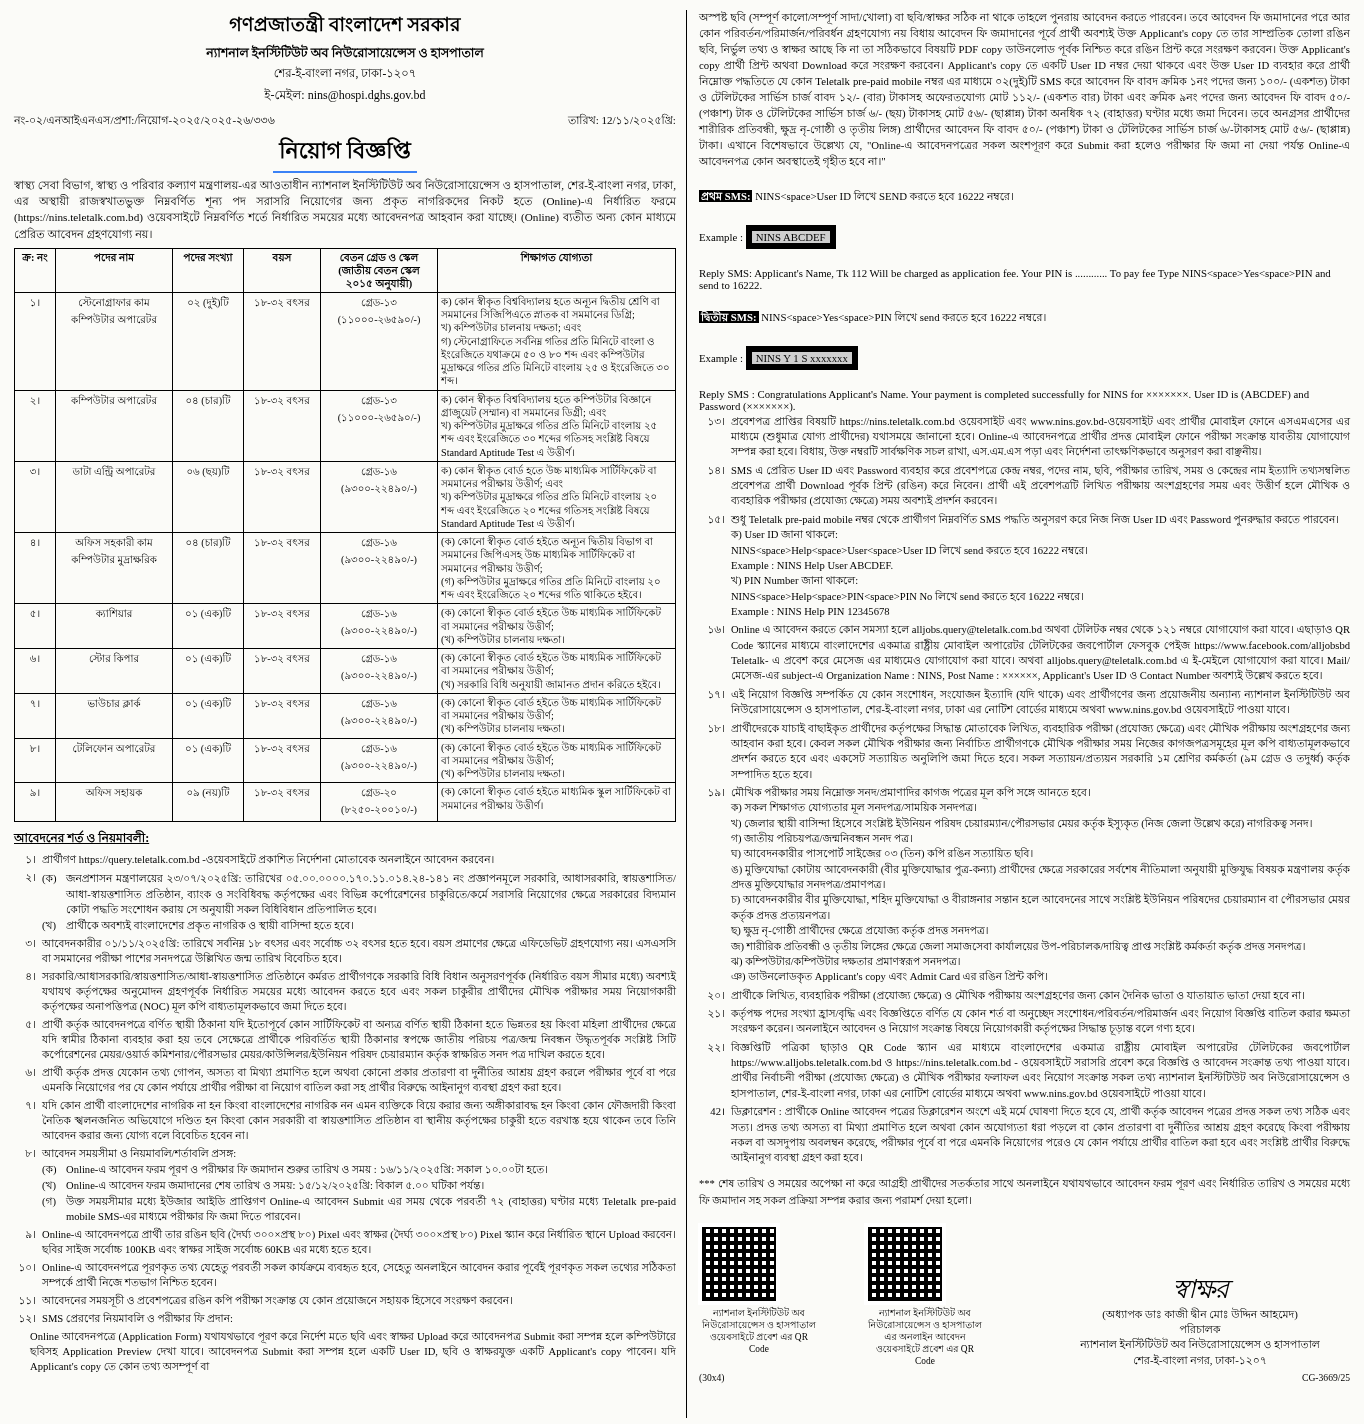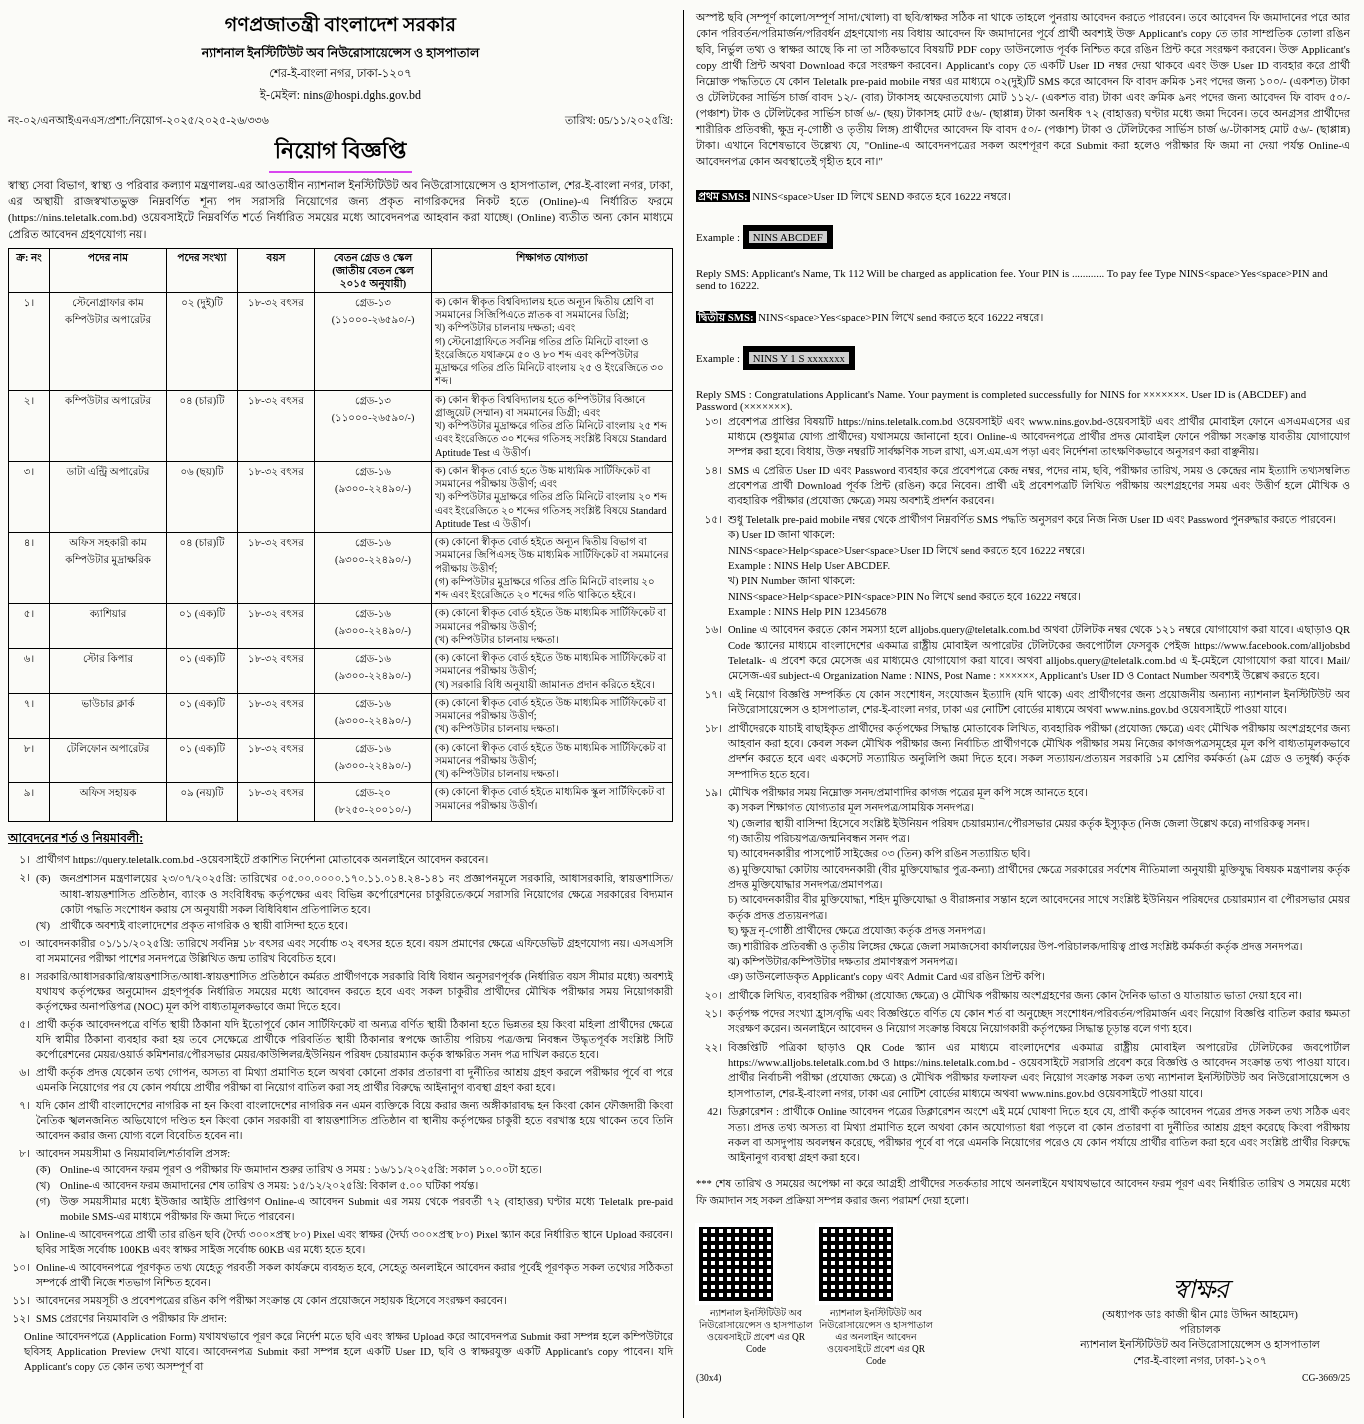--- a/index.html
+++ b/index.html
@@ -1,31 +1,31 @@
 <!DOCTYPE html>
 <html><head>
 <meta charset="utf-8">
 <style>
   html,body{margin:0;padding:0;background:#8a8a8a;}
   body{font-family:"Liberation Serif", serif;}
   .page{
     width:1364px;height:1424px;background:#fbfbf8;position:relative;
     box-sizing:border-box;overflow:hidden;
   }
-  .cols{display:flex;width:100%;height:100%;box-sizing:border-box;padding:10px 14px 6px 8px;}
+  .cols{display:flex;width:100%;height:100%;box-sizing:border-box;padding:10px 14px 6px 14px;}
   .colL{width:680px;box-sizing:border-box;padding-right:10px;border-right:1px solid #000;}
   .colR{width:670px;box-sizing:border-box;padding-left:12px;}
   .center{text-align:center;}
   .gov{font-size:19px;font-weight:bold;letter-spacing:.2px;}
   .inst{font-size:12.5px;font-weight:bold;margin-top:2px;}
   .addr{font-size:11.5px;margin-top:1px;}
   .email{font-size:12px;margin-top:2px;}
   .memoRow{display:flex;justify-content:space-between;font-size:11px;margin-top:6px;gap:40px;}
   .titleWrap{text-align:center;margin-top:2px;margin-bottom:4px;}
-  .bigTitle{display:inline-block;font-size:22px;font-weight:bold;border-bottom:2px solid #d946ef;padding:0 6px 1px 6px;}
+  .bigTitle{display:inline-block;font-size:22px;font-weight:bold;border-bottom:2px solid #3b82f6;padding:0 6px 1px 6px;}
   .intro{font-size:11.2px;line-height:1.45;text-align:justify;margin-top:4px;}
   table.jobs{width:100%;border-collapse:collapse;margin-top:6px;font-size:10.2px;}
   table.jobs th,table.jobs td{border:1px solid #000;padding:2px 3px;vertical-align:top;}
   table.jobs th{text-align:center;font-weight:bold;font-size:10.4px;line-height:1.25;}
   td.c{text-align:center;vertical-align:middle;}
   td.q{text-align:left;line-height:1.3;}
   .secTitle{font-size:12px;font-weight:bold;margin-top:7px;text-decoration:underline;}
   ol.cond{margin:3px 0 0 0;padding:0;list-style:none;font-size:10.6px;line-height:1.42;}
   ol.cond > li{display:flex;margin-bottom:3px;text-align:justify;}
   ol.cond > li > .num{width:22px;flex:0 0 22px;text-align:right;padding-right:6px;}
@@ -41,21 +41,21 @@
   ol.right > li > .txt{flex:1;}
   .rtop{font-size:10.8px;line-height:1.48;text-align:justify;}
   .hl{background:#000;color:#fff;padding:0 2px;font-weight:bold;}
   .box{background:#cfcfcf;border:6px solid #000000;padding:0 4px;display:inline-block;font-family:"Liberation Serif",serif;}
   .exline{font-size:10.8px;margin:18px 0 2px 0;}
   .qr{width:74px;height:74px;background:
       repeating-linear-gradient(0deg,#000 0 4px,#fff 4px 8px),
       repeating-linear-gradient(90deg,#000 0 4px,transparent 4px 8px);
       background-blend-mode:multiply;border:3px solid #fff;outline:1px solid #fff;}
   .sigArea{margin-top:14px;display:flex;align-items:flex-end;justify-content:space-between;}
-  .qrRow{display:flex;align-items:flex-start;font-size:9.4px;text-align:center;}
+  .qrRow{display:flex;gap:46px;align-items:flex-start;font-size:9.4px;text-align:center;}
   .qrCap{width:120px;line-height:1.3;margin-top:3px;}
   .sigBlock{text-align:center;font-size:10.8px;line-height:1.4;width:300px;}
   .sigScript{font-family:"DejaVu Serif",serif;font-size:26px;font-style:italic;letter-spacing:-1px;}
   .footerRow{display:flex;justify-content:space-between;font-size:9.6px;margin-top:4px;}
   .noteStar{font-size:10.6px;margin-top:10px;text-align:justify;}
 </style>
 </head>
 <body>
 
 <div class="page">
@@ -63,21 +63,21 @@
 
     <div class="colL">
       <div class="center">
         <div class="gov">গণপ্রজাতন্ত্রী বাংলাদেশ সরকার</div>
         <div class="inst">ন্যাশনাল ইনস্টিটিউট অব নিউরোসায়েন্সেস ও হাসপাতাল</div>
         <div class="addr">শের-ই-বাংলা নগর, ঢাকা-১২০৭</div>
         <div class="email">ই-মেইল: nins@hospi.dghs.gov.bd</div>
       </div>
       <div class="memoRow">
         <span>নং-০২/এনআইএনএস/প্রশা:/নিয়োগ-২০২৫/২০২৫-২৬/৩৩৬</span>
-        <span>তারিখ: 05/১১/২০২৫খ্রি:</span>
+        <span>তারিখ: 12/১১/২০২৫খ্রি:</span>
       </div>
       <div class="titleWrap">
         <span class="bigTitle">নিয়োগ বিজ্ঞপ্তি</span>
       </div>
       <div class="intro">স্বাস্থ্য সেবা বিভাগ, স্বাস্থ্য ও পরিবার কল্যাণ মন্ত্রণালয়-এর আওতাধীন ন্যাশনাল ইনস্টিটিউট অব নিউরোসায়েন্সেস ও হাসপাতাল, শের-ই-বাংলা নগর, ঢাকা, এর অস্থায়ী রাজস্বখাতভুক্ত নিম্নবর্ণিত শূন্য পদ সরাসরি নিয়োগের জন্য প্রকৃত নাগরিকদের নিকট হতে (Online)-এ নির্ধারিত ফরমে (https://nins.teletalk.com.bd) ওয়েবসাইটে নিম্নবর্ণিত শর্তে নির্ধারিত সময়ের মধ্যে আবেদনপত্র আহবান করা যাচ্ছে। (Online) ব্যতীত অন্য কোন মাধ্যমে প্রেরিত আবেদন গ্রহণযোগ্য নয়।</div>
 
       <table class="jobs">
         <thead>
           <tr>
             <th style="width:34px">ক্র: নং</th>

